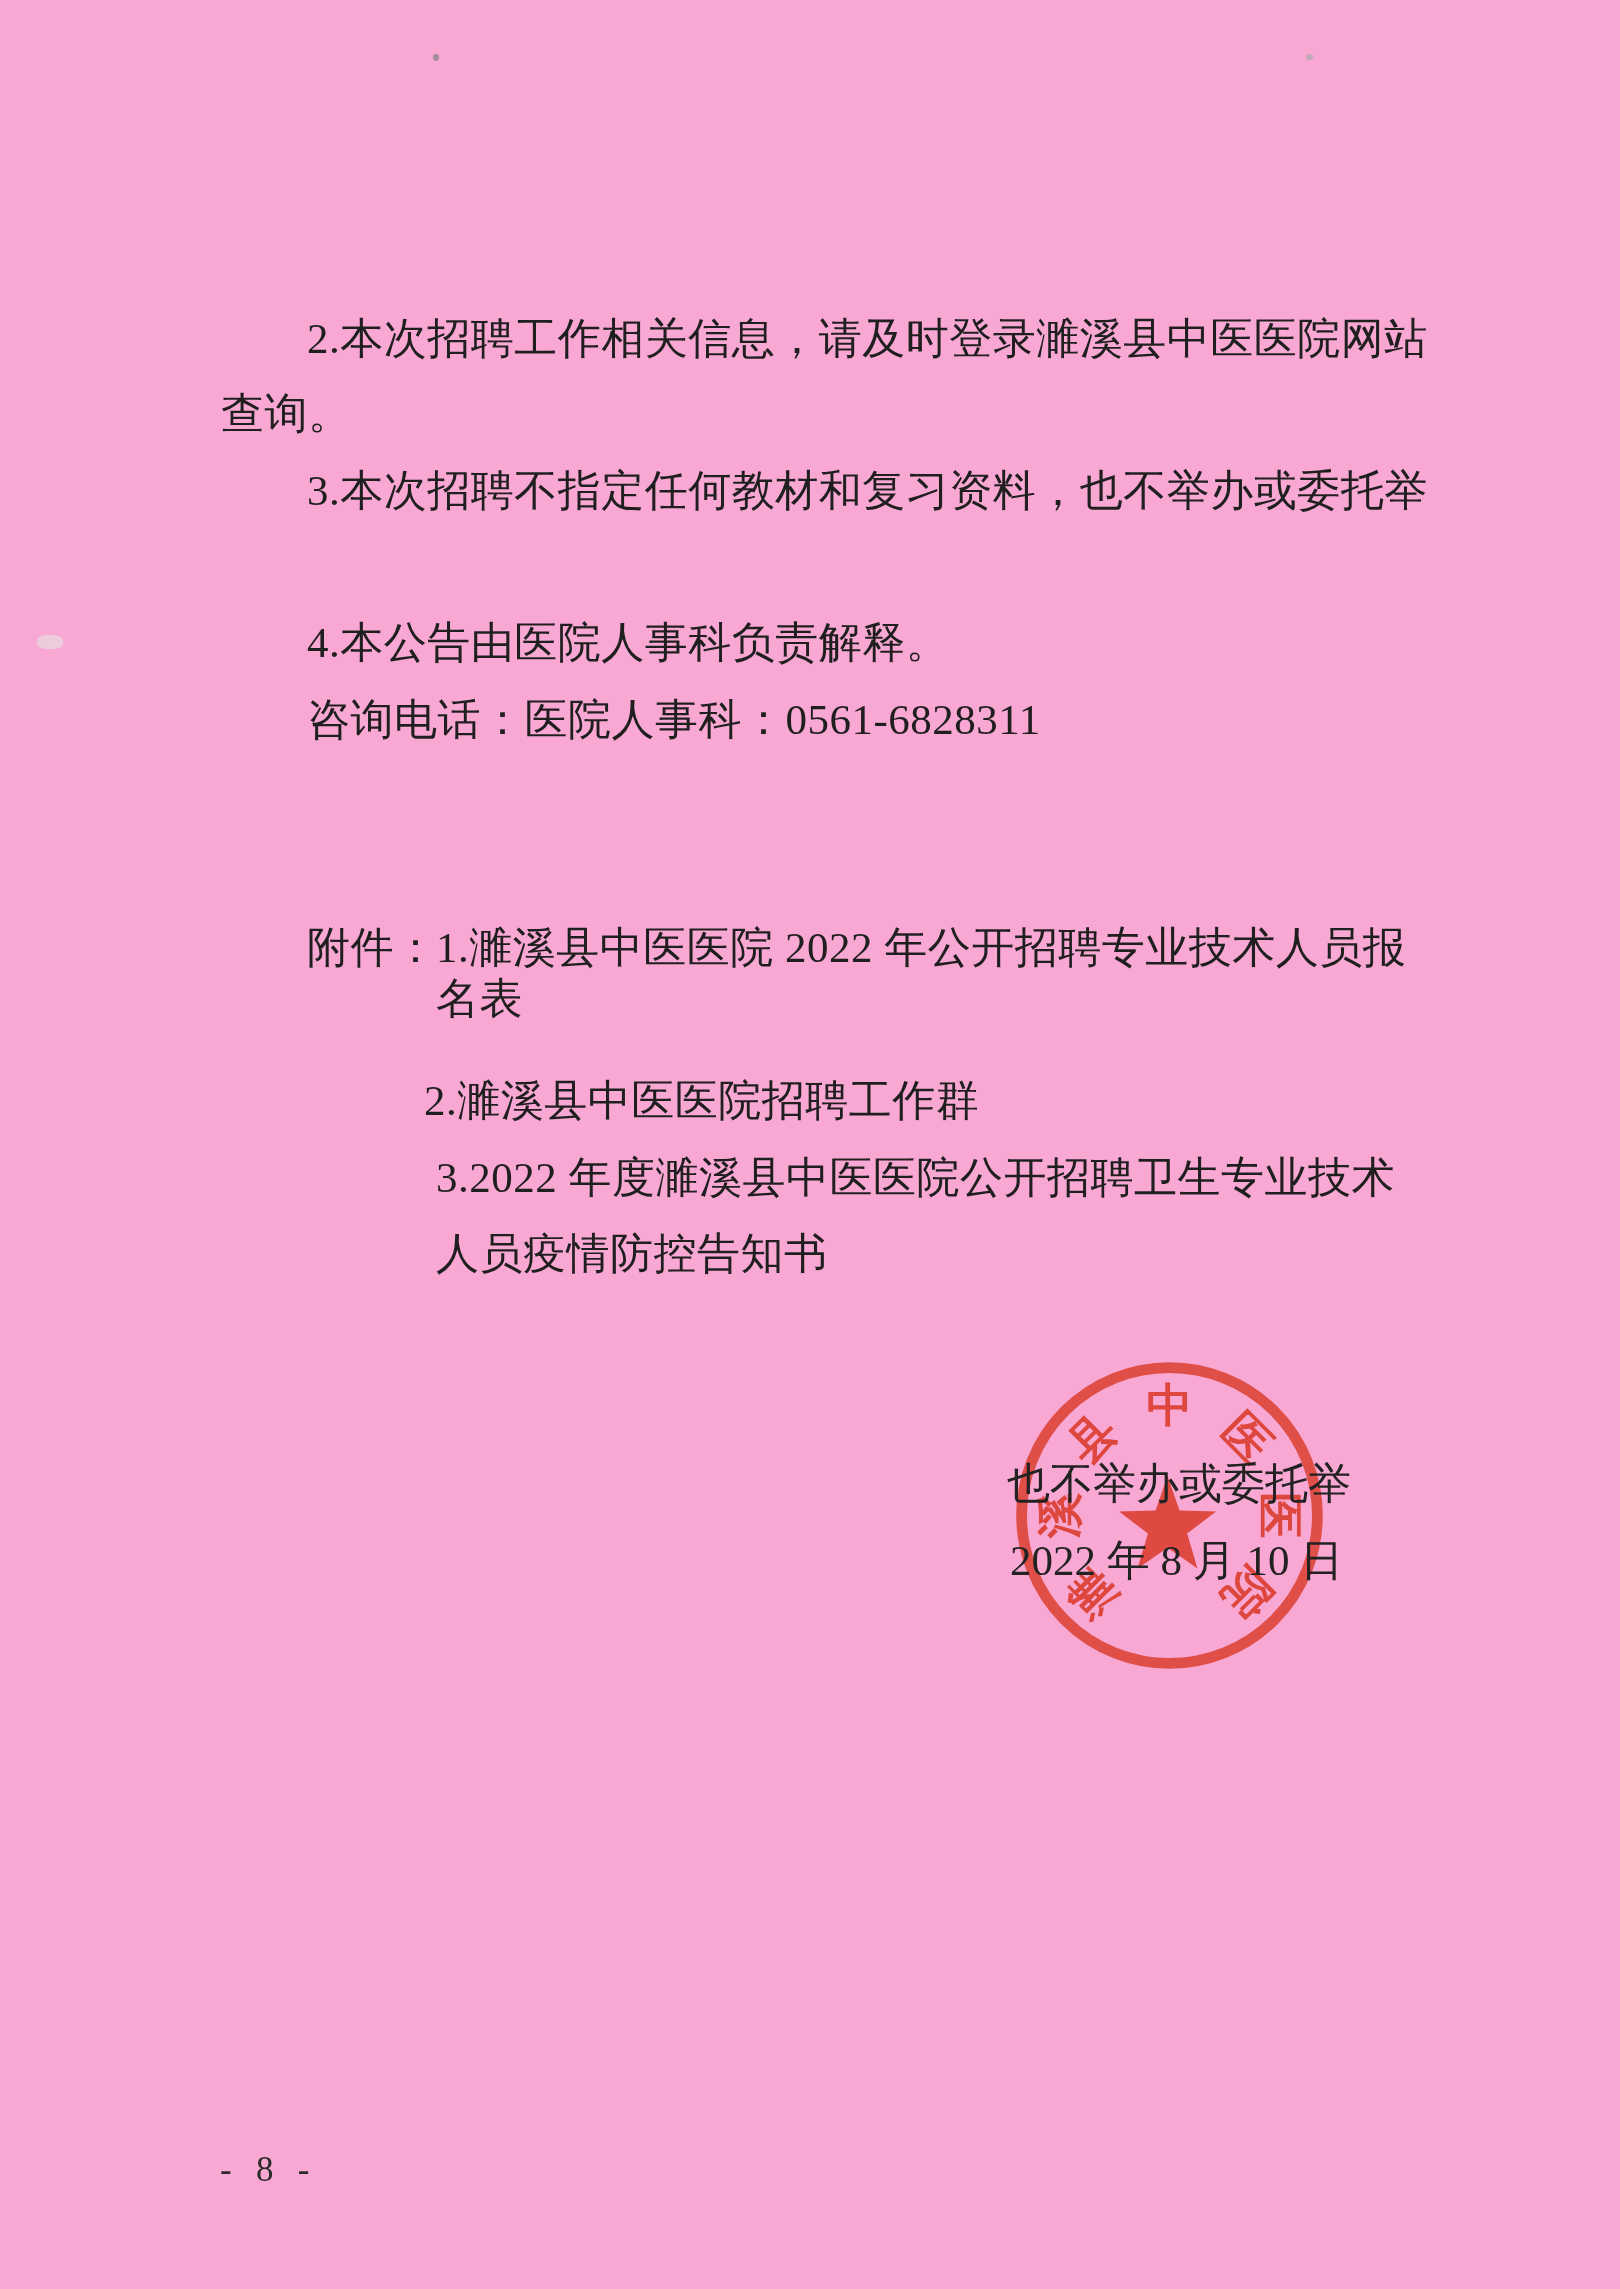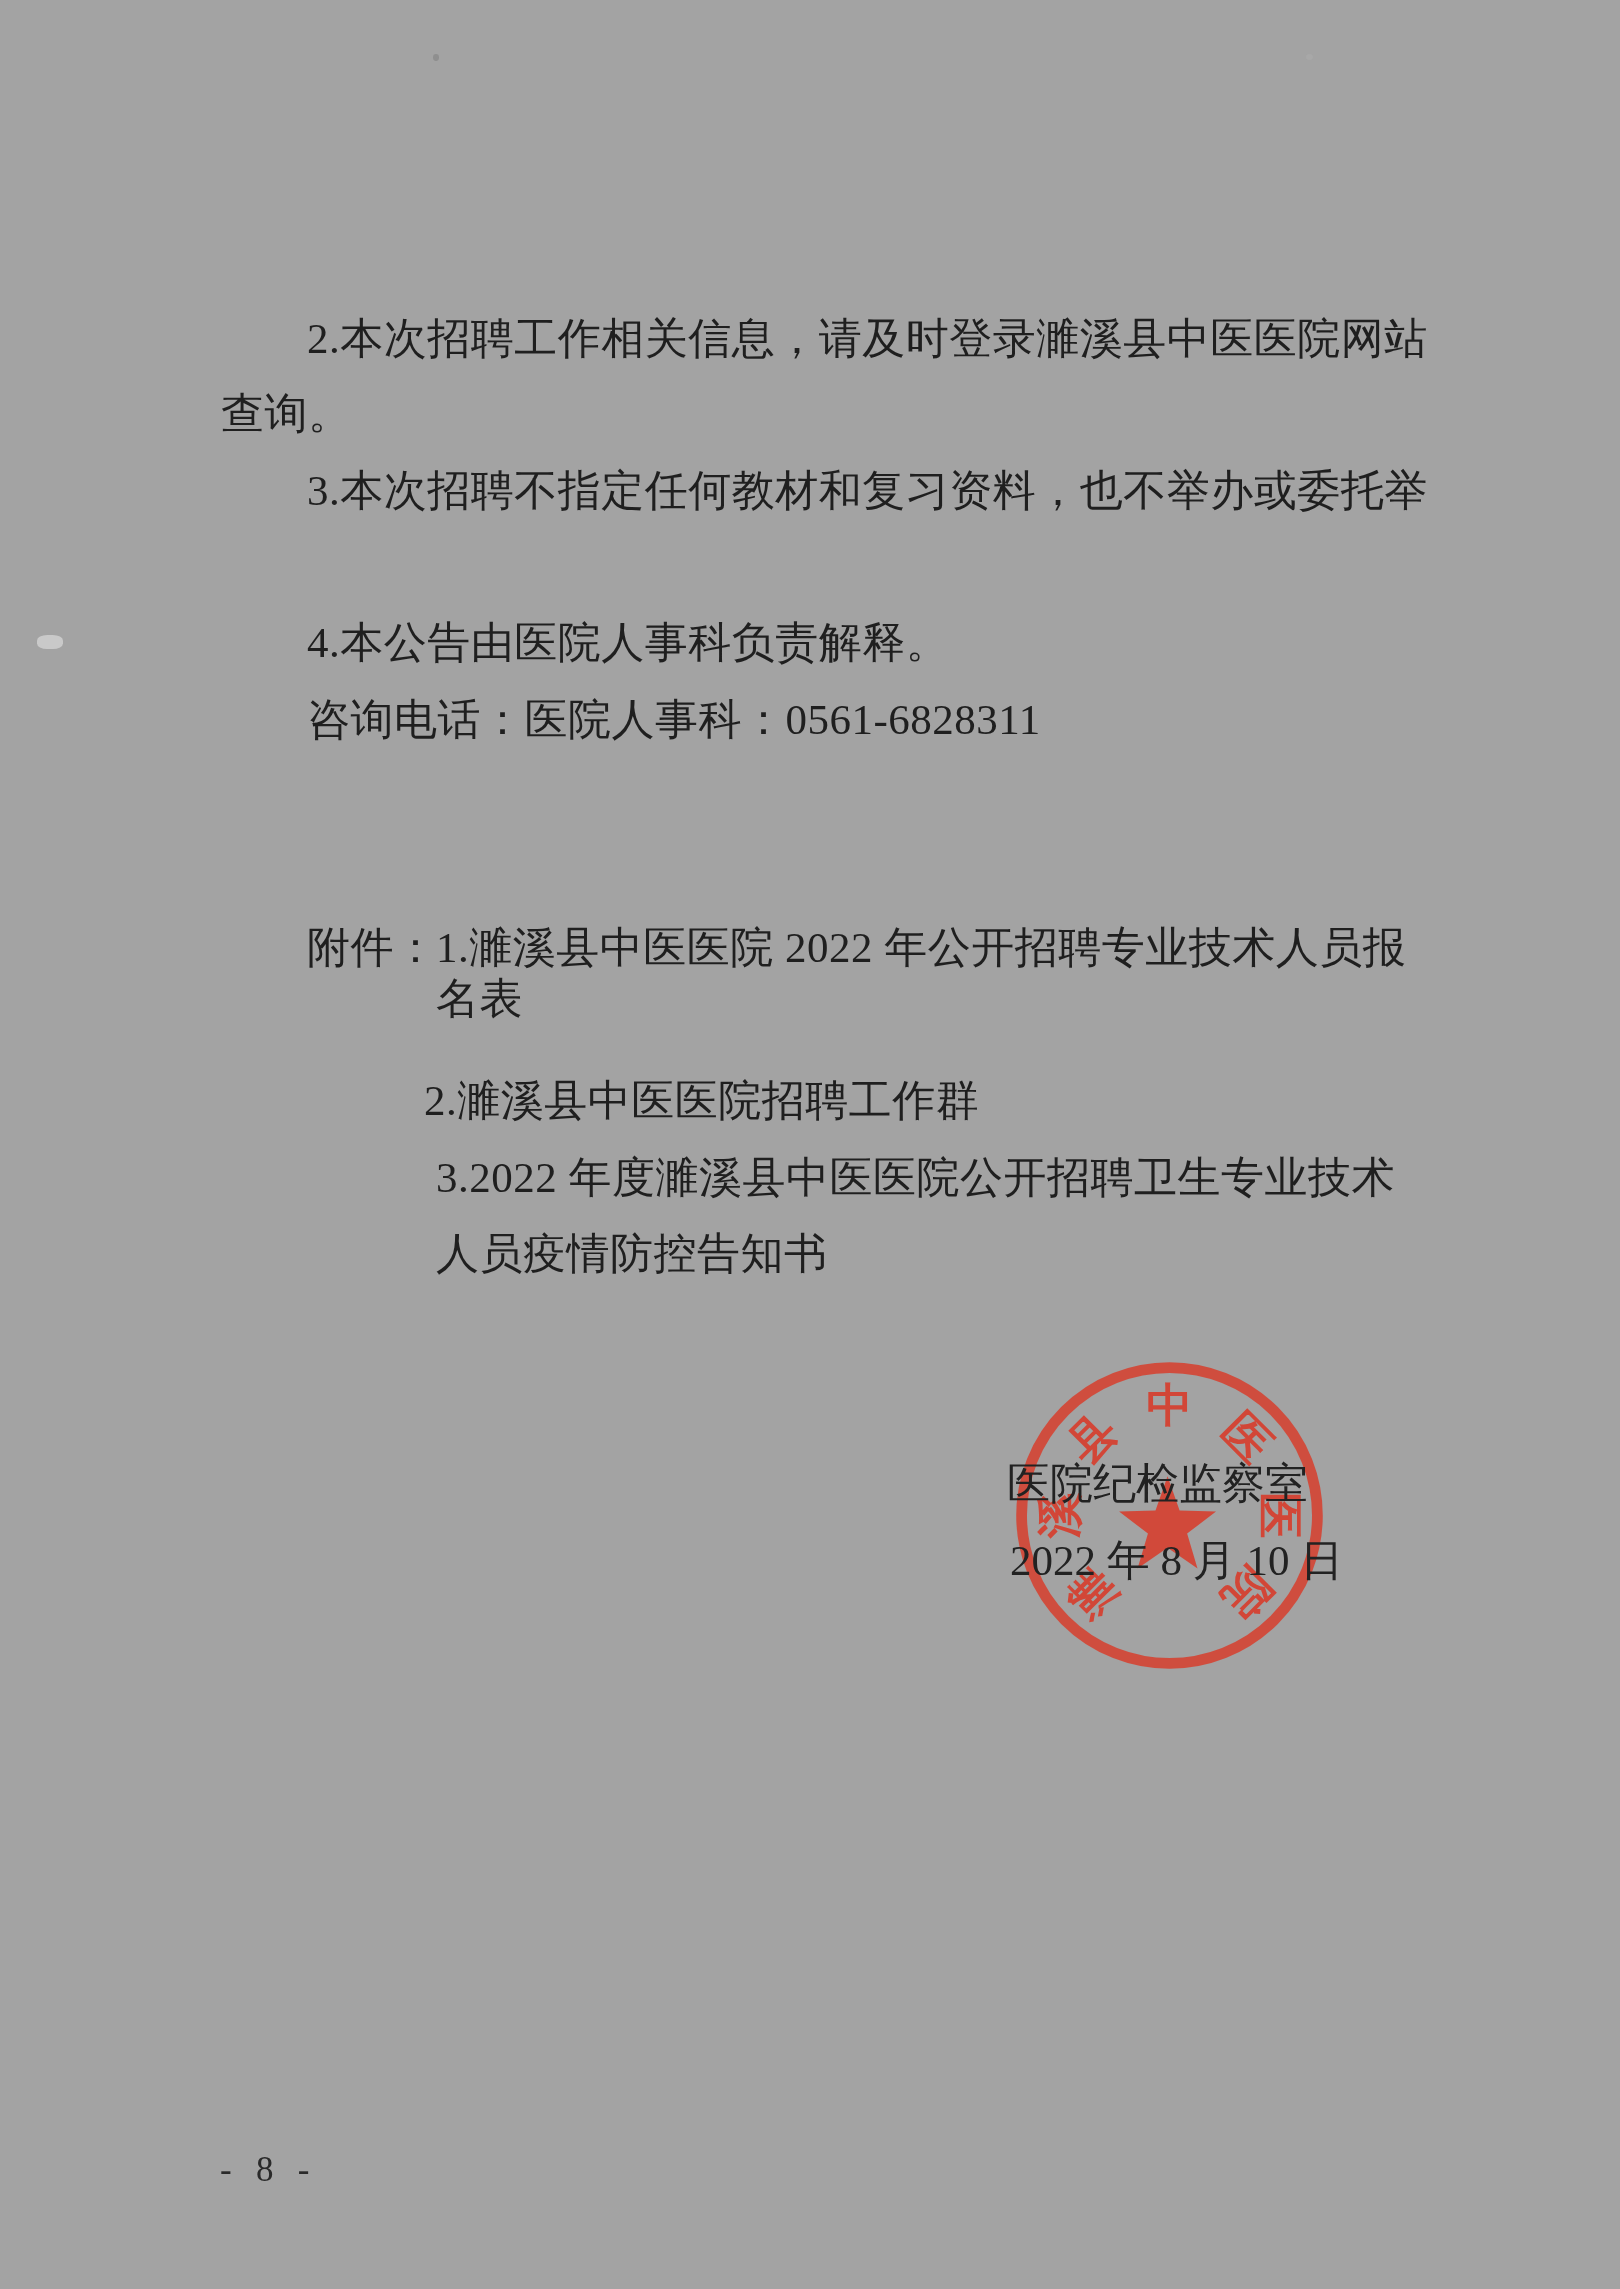--- a/index.html
+++ b/index.html
@@ -1,19 +1,19 @@
 <!DOCTYPE html>
 <html><head>
 <meta charset="utf-8">
 <style>
   html,body{margin:0;padding:0;background:#e9e9e9;}
   .page{
     position:relative;
     width:1620px;height:2290px;
-    background:#a3a3a3;
+    background:#f9a8d4;
     margin:0 auto;
     overflow:hidden;
     font-family:"Liberation Serif","DejaVu Serif",serif;
     color:#1f1f1f;
   }
   .line{
     position:absolute;
     font-size:43px;
     line-height:1;
     white-space:pre;
@@ -64,21 +64,21 @@
   <div class="line" style="left:307px;top:621px">4.本公告由医院人事科负责解释。</div>
   <div class="line" style="left:307px;top:698px">咨询电话：医院人事科：0561-6828311</div>
 
   <div class="line" style="left:307px;top:926px">附件：</div>
   <div class="line" style="left:436px;top:926px">1.濉溪县中医医院 2022 年公开招聘专业技术人员报</div>
   <div class="line" style="left:436px;top:977px">名表</div>
   <div class="line" style="left:424px;top:1079px">2.濉溪县中医医院招聘工作群</div>
   <div class="line" style="left:436px;top:1156px">3.2022 年度濉溪县中医医院公开招聘卫生专业技术</div>
   <div class="line" style="left:436px;top:1232px">人员疫情防控告知书</div>
 
-  <div class="sig" style="left:1007px;top:1462px">医院纪检监察室</div>
+  <div class="sig" style="left:1007px;top:1462px">也不举办或委托举</div>
   <div class="sig" style="left:1010px;top:1539px">2022 年 8 月 10 日</div>
 
   <svg class="stamp" viewBox="0 0 340 340" font-family="Liberation Serif, DejaVu Serif, serif">
     <circle cx="170" cy="170" r="151" fill="none" stroke="#d93a28" stroke-width="11" opacity="0.82"></circle>
     <polygon points="168,130 180.3,165 217.5,165.9 188,188.5 198.6,224.1 168,203 137.4,224.1 148,188.5 118.5,165.9 155.7,165" fill="#d93a28" opacity="0.85"></polygon>
     <g fill="#d93a28" opacity="0.88" font-size="47" font-weight="bold" text-anchor="middle">
       <text x="90.8" y="249.2" transform="rotate(-135 90.8 249.2)" dominant-baseline="central">濉</text>
       <text x="58" y="170" transform="rotate(-90 58 170)" dominant-baseline="central">溪</text>
       <text x="90.8" y="90.8" transform="rotate(-45 90.8 90.8)" dominant-baseline="central">县</text>
       <text x="170" y="58" dominant-baseline="central">中</text>

